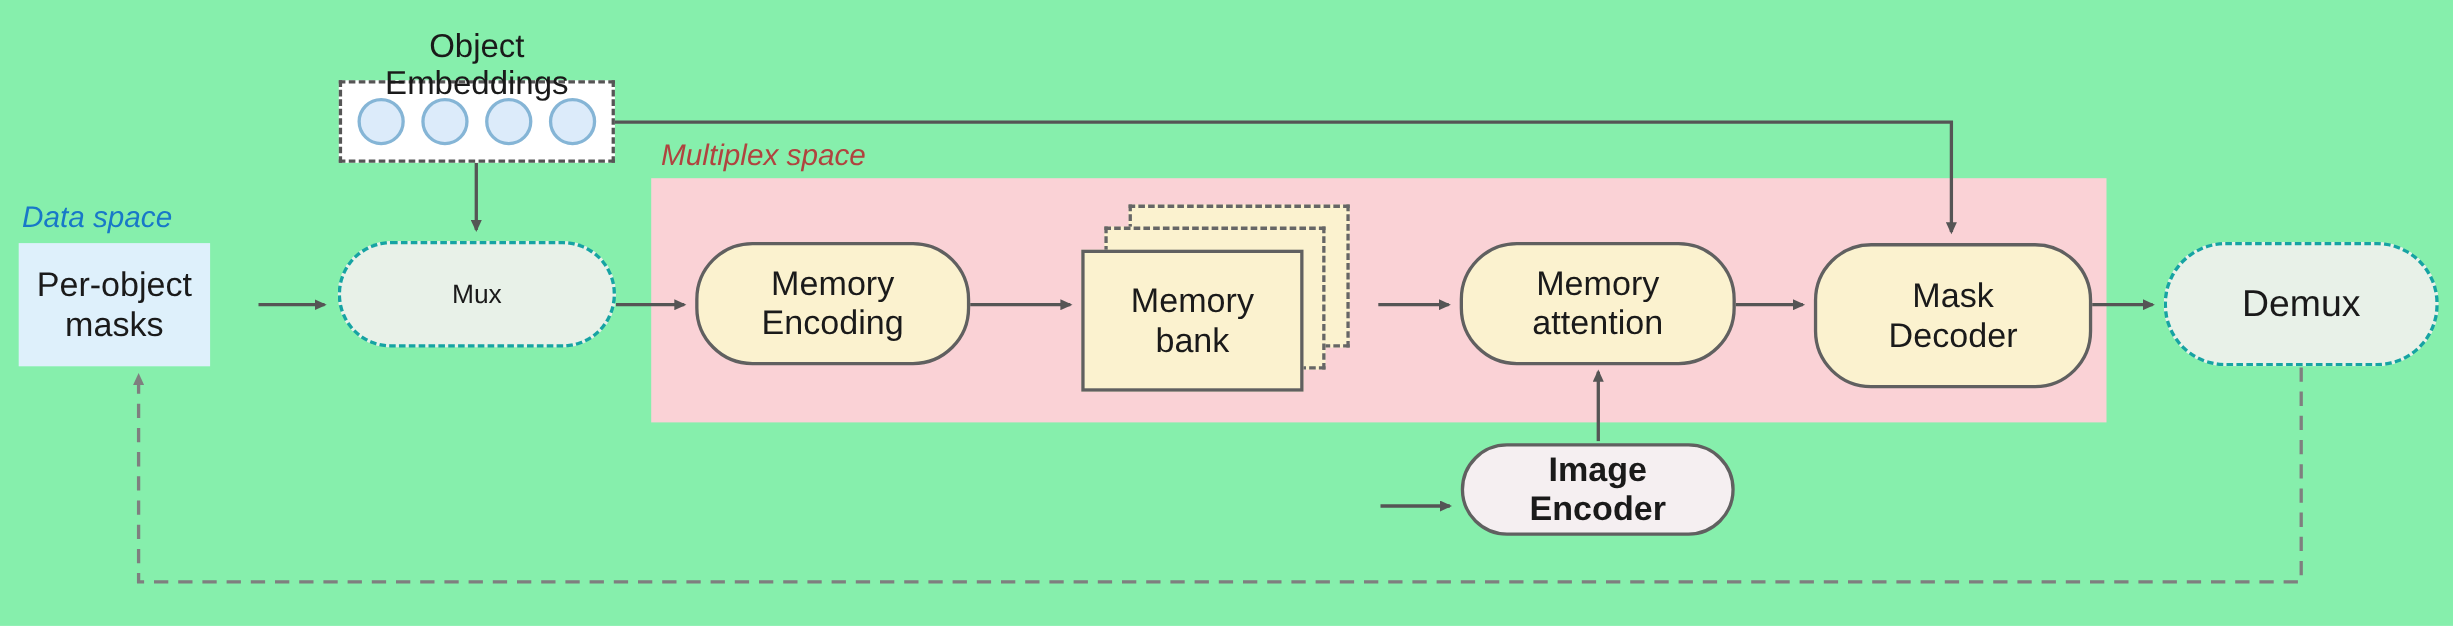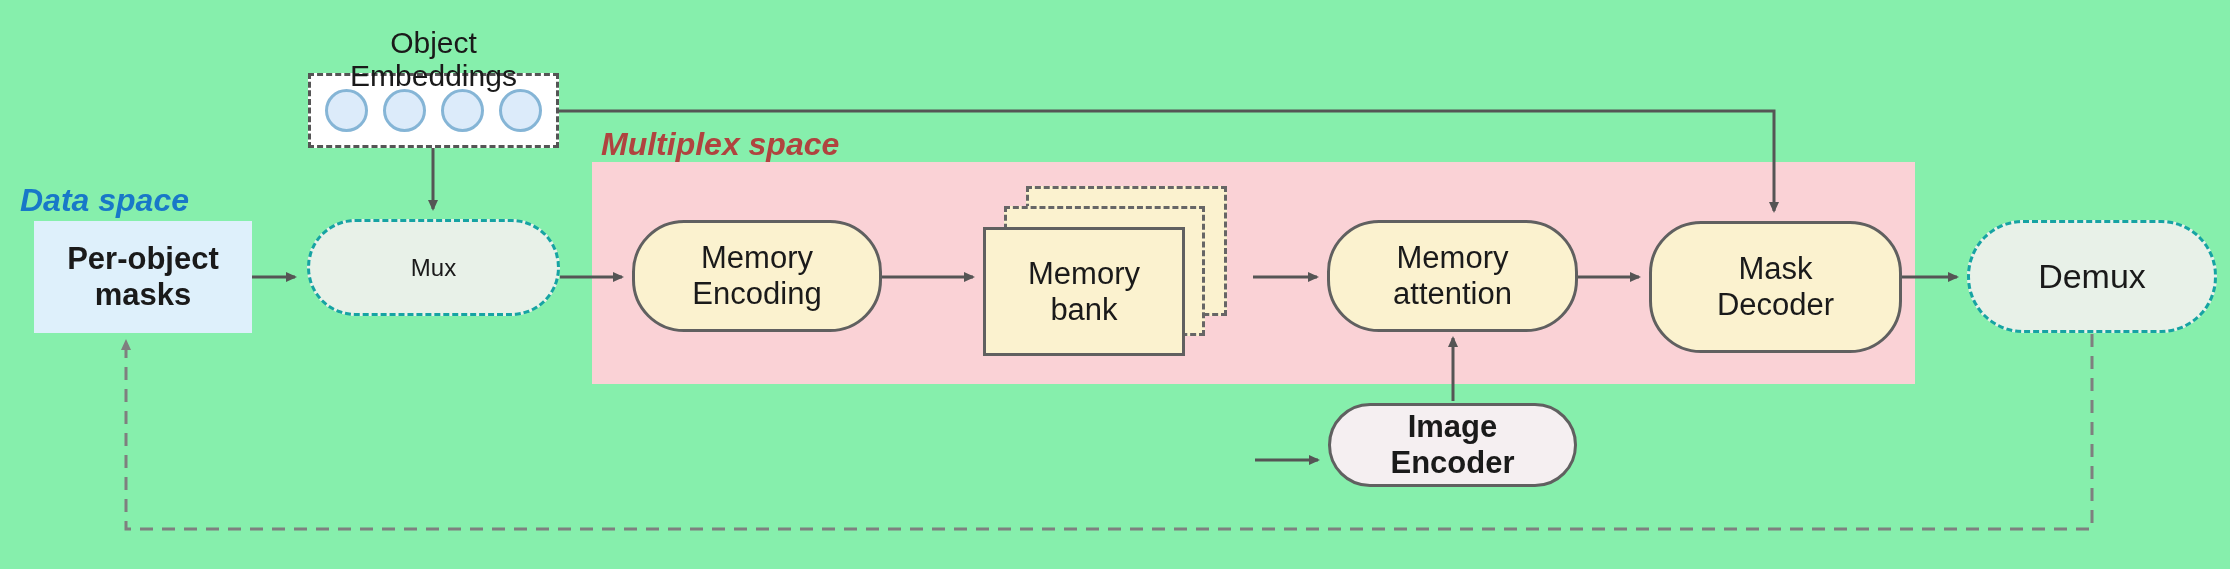--- a/index.html
+++ b/index.html
@@ -25,21 +25,21 @@
     white-space:pre-line;font-size:31px;line-height:1.16;z-index:3;box-sizing:border-box;
   }
   .rounded{border-radius:52px;border:3px solid var(--node-border);background:var(--node-yellow);}
   .pod{border-radius:56px;border:3px dashed var(--teal-border);background:var(--mux-green);}
   .masks{background:var(--masks-blue);border:none;}
   .imgenc{background:var(--image-encoder-fill);}
   .bankcard{box-sizing:border-box;background:var(--node-yellow);z-index:3;}
   .bankcard.dashed{border:3px dashed #666666;}
   .bankcard.front{border:3px solid var(--node-border);}
   .annot{font-size:30px;line-height:1.1;white-space:pre-line;z-index:4;}
-  .space-label{font-size:32px;font-weight:bold;font-style:italic;z-index:4;}
+  .space-label{font-size:27px;font-weight:normal;font-style:italic;z-index:4;}
   .blue{color:var(--data-space-blue);} .red{color:var(--multiplex-red);}
   .embedbox{
     border:3px dashed #555555;display:flex;align-items:center;justify-content:center;
     gap:15px;z-index:3;box-sizing:border-box;background:#ffffff;
   }
   .embed-circle{
     width:43px;height:43px;border-radius:50%;box-sizing:border-box;
     background:var(--circle-fill);border:3px solid var(--circle-border);
   }
 </style>
@@ -76,21 +76,21 @@
   <div class="abs space-label blue" style="left:20px;top:182px;">Data space</div>
   <div class="abs space-label red" style="left:601px;top:126px;">Multiplex space</div>
 
   <div class="abs embedbox" style="left:308px;top:73px;width:251px;height:75px;">
       <span class="embed-circle"></span>
       <span class="embed-circle"></span>
       <span class="embed-circle"></span>
       <span class="embed-circle"></span>
     </div>
 
-  <div class="abs node masks" style="left:34px;top:221px;width:218px;height:112px;font-weight:bold;">Per-object
+  <div class="abs node masks" style="left:17px;top:221px;width:174px;height:112px;">Per-object
 masks</div>
 
   <div class="abs node pod" style="left:307px;top:219px;width:253px;height:97px;font-size:24px;">Mux</div>
 
   <div class="abs node rounded" style="left:632px;top:220px;width:250px;height:112px;">Memory
 Encoding</div>
 
   <div class="abs bankcard dashed" style="left:1026px;top:186px;width:201px;height:130px;"></div>
   <div class="abs bankcard dashed" style="left:1004px;top:206px;width:201px;height:130px;"></div>
   <div class="abs node bankcard front" style="left:983px;top:227px;width:202px;height:129px;">Memory

